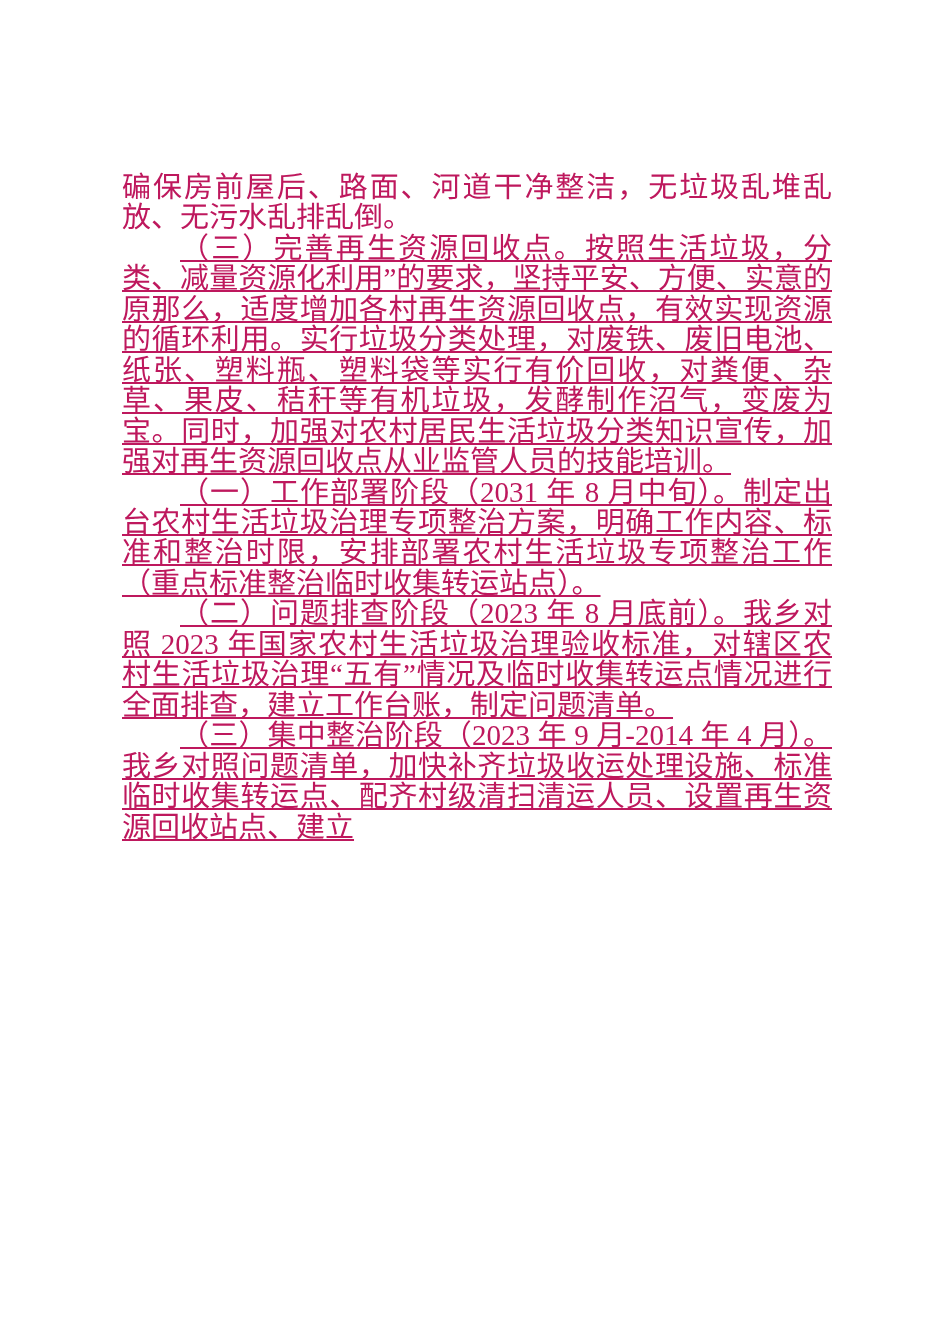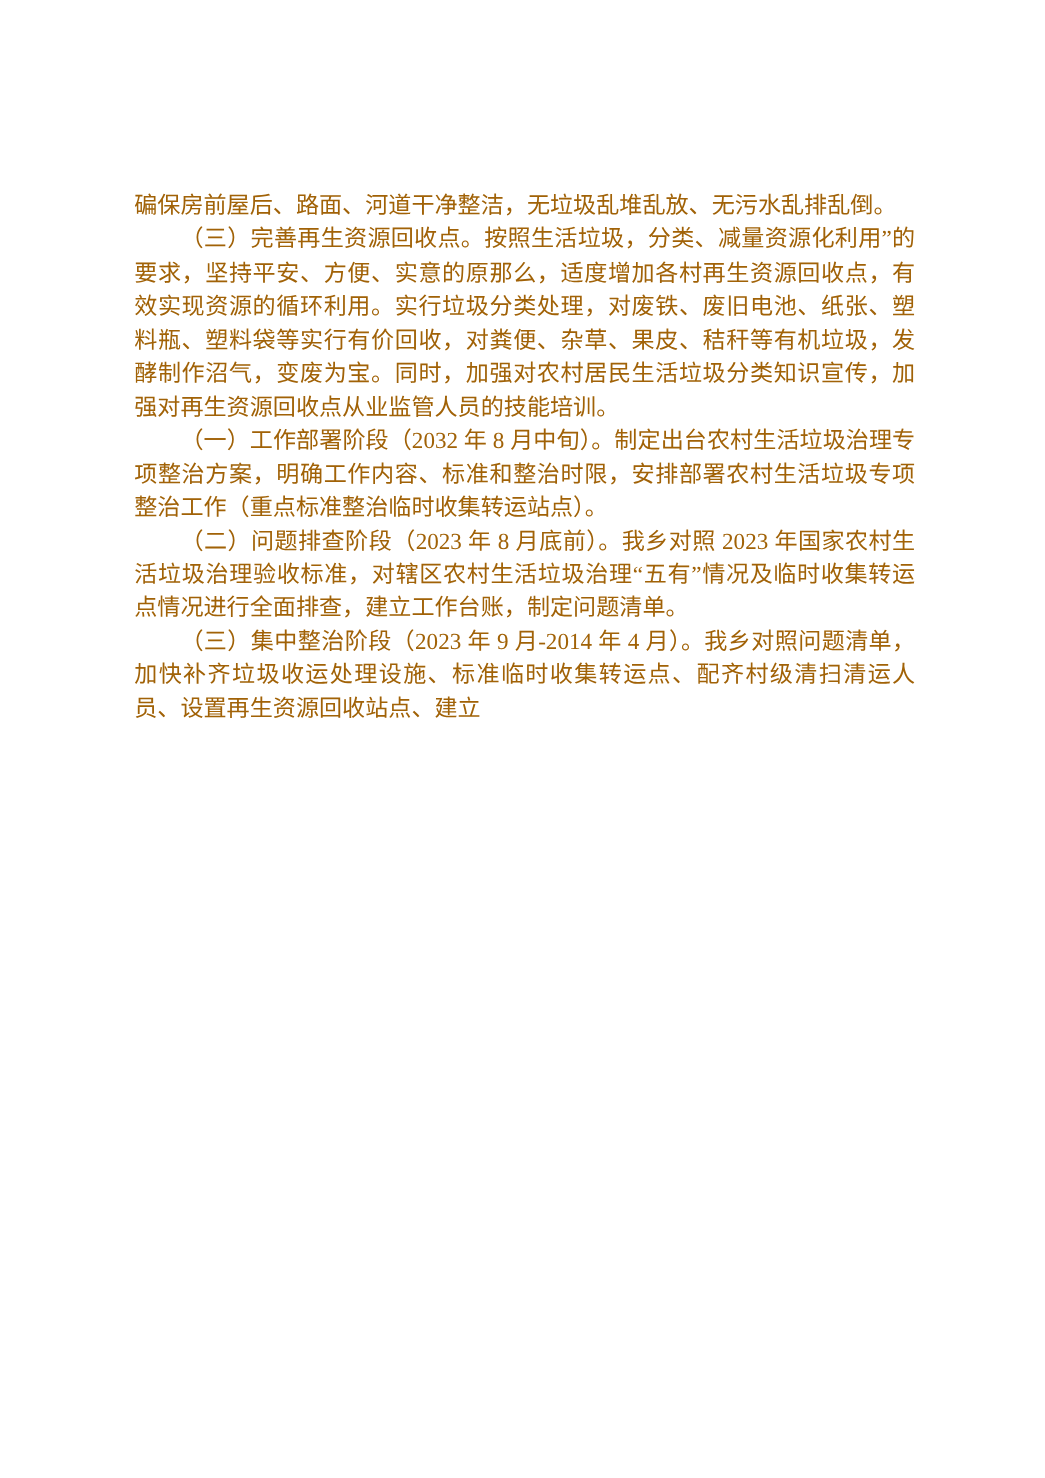--- a/index.html
+++ b/index.html
@@ -24,35 +24,36 @@
   }
   .text-block {
     position: absolute;
     left: 122px;
     top: 172px;
     width: 710px;
   }
   .text-block p {
     margin: 0;
     padding: 0;
-    font-size: 21px;
+    font-size: 29px;
     line-height: 30.45px;
-    color: #a16207;
+    color: #be185d;
     text-align: justify;
     font-weight: 400;
     word-break: break-all;
   }
   .text-block p.indent {
     text-indent: 2em;
+    text-decoration: underline;
   }
 </style>
 </head>
 <body>
 
 <div class="page">
   <div class="text-block">
     <p>碥保房前屋后、路面、河道干净整洁，无垃圾乱堆乱放、无污水乱排乱倒。</p>
     <p class="indent">（三）完善再生资源回收点。按照生活垃圾，分类、减量资源化利用”的要求，坚持平安、方便、实意的原那么，适度增加各村再生资源回收点，有效实现资源的循环利用。实行垃圾分类处理，对废铁、废旧电池、纸张、塑料瓶、塑料袋等实行有价回收，对粪便、杂草、果皮、秸秆等有机垃圾，发酵制作沼气，变废为宝。同时，加强对农村居民生活垃圾分类知识宣传，加强对再生资源回收点从业监管人员的技能培训。</p>
-    <p class="indent">（一）工作部署阶段（2032 年 8 月中旬）。制定出台农村生活垃圾治理专项整治方案，明确工作内容、标准和整治时限，安排部署农村生活垃圾专项整治工作（重点标准整治临时收集转运站点）。</p>
+    <p class="indent">（一）工作部署阶段（2031 年 8 月中旬）。制定出台农村生活垃圾治理专项整治方案，明确工作内容、标准和整治时限，安排部署农村生活垃圾专项整治工作（重点标准整治临时收集转运站点）。</p>
     <p class="indent">（二）问题排查阶段（2023 年 8 月底前）。我乡对照 2023 年国家农村生活垃圾治理验收标准，对辖区农村生活垃圾治理“五有”情况及临时收集转运点情况进行全面排查，建立工作台账，制定问题清单。</p>
     <p class="indent">（三）集中整治阶段（2023 年 9 月-2014 年 4 月）。我乡对照问题清单，加快补齐垃圾收运处理设施、标准临时收集转运点、配齐村级清扫清运人员、设置再生资源回收站点、建立</p>
   </div>
 </div>
 
 </body></html>

